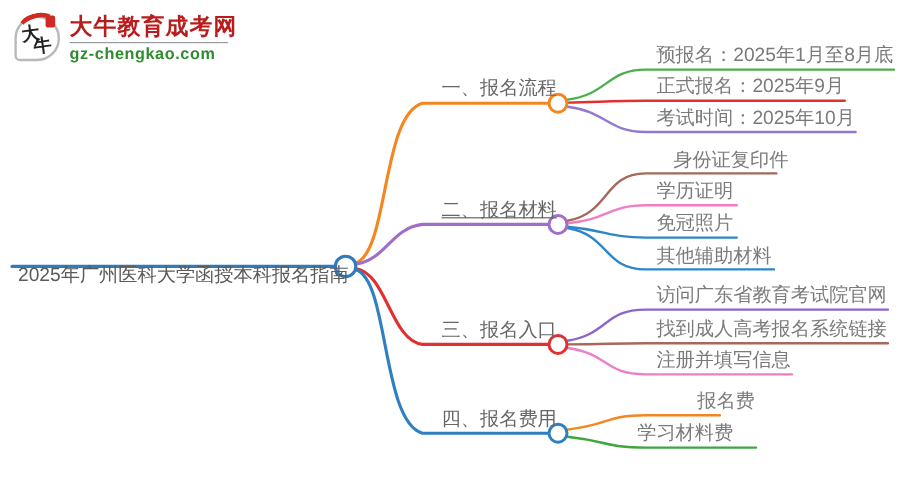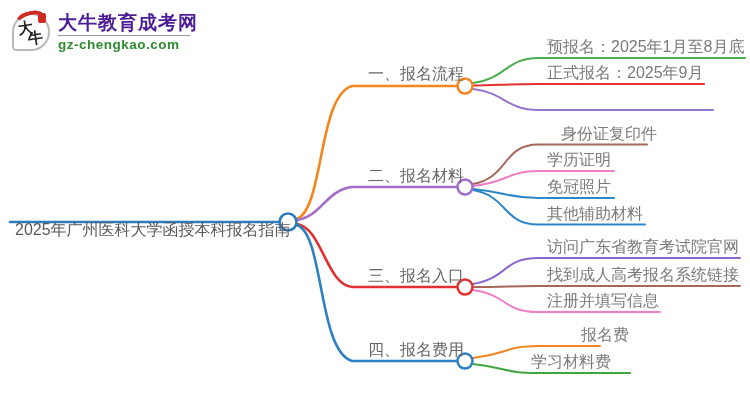--- a/index.html
+++ b/index.html
@@ -24,21 +24,21 @@
     transform:rotate(-14deg);
   }
   .logo-seal{
     position:absolute;right:2px;top:-2px;width:8px;height:10px;background:#cf2b24;border-radius:2px;
   }
   .logo-ch1{position:absolute;left:4px;top:4px;font-family:"DejaVu Serif","Liberation Serif",serif;
     font-weight:bold;font-size:15px;color:#222;transform:rotate(-8deg);}
   .logo-ch2{position:absolute;left:14px;top:14px;font-family:"DejaVu Serif","Liberation Serif",serif;
     font-weight:bold;font-size:15px;color:#222;transform:rotate(-8deg);}
   .logo-text{margin-left:8px;}
-  .logo-title{color:#4c1d95;font-weight:bold;font-size:19px;letter-spacing:1px;line-height:22px;}
+  .logo-title{color:#b91c1c;font-weight:bold;font-size:19px;letter-spacing:1px;line-height:22px;}
   .logo-divider{width:132px;height:1px;background:#9a9a9a;margin:1px 0 1px 0;}
   .logo-sub{color:#2e8b2e;font-weight:bold;font-size:13.5px;letter-spacing:0.5px;line-height:15px;}
 </style>
 </head>
 <body>
 
 <div class="canvas">
 
   <svg width="750" height="410" viewBox="0 0 750 410" fill="none" stroke-linecap="round">
 
@@ -82,26 +82,27 @@
     <div class="logo-text">
       <div class="logo-title">大牛教育成考网</div>
       <div class="logo-divider"></div>
       <div class="logo-sub">gz-chengkao.com</div>
     </div>
   </div>
 
   <div class="lbl root-lbl" style="left:15px;top:199px;margin-top:20px;">2025年广州医科大学函授本科报名指南</div>
 
   <div class="lbl branch-lbl" style="left:368px;top:63px;">一、报名流程</div>
-  <div class="lbl branch-lbl" style="left:368px;top:165px;">二、报名材料</div>
+  <div class="lbl branch-lbl" style="left:368px;top:165px;text-decoration:underline;">二、报名材料</div>
   <div class="lbl branch-lbl" style="left:368px;top:339px;">四、报名费用</div>
   <div class="lbl branch-lbl" style="left:368px;top:265px;">三、报名入口</div>
 
   <div class="lbl leaf-lbl" style="left:547px;top:36px;">预报名：2025年1月至8月底</div>
   <div class="lbl leaf-lbl" style="left:547px;top:62px;">正式报名：2025年9月</div>
+  <div class="lbl leaf-lbl" style="left:547px;top:88px;">考试时间：2025年10月</div>
 
   <div class="lbl leaf-lbl" style="left:561px;top:123px;">身份证复印件</div>
   <div class="lbl leaf-lbl" style="left:547px;top:149px;">学历证明</div>
   <div class="lbl leaf-lbl" style="left:547px;top:176px;">免冠照片</div>
   <div class="lbl leaf-lbl" style="left:547px;top:203px;">其他辅助材料</div>
 
   <div class="lbl leaf-lbl" style="left:547px;top:236px;">访问广东省教育考试院官网</div>
   <div class="lbl leaf-lbl" style="left:547px;top:264px;">找到成人高考报名系统链接</div>
   <div class="lbl leaf-lbl" style="left:547px;top:290px;text-align:center;">注册并填写信息</div>
 

